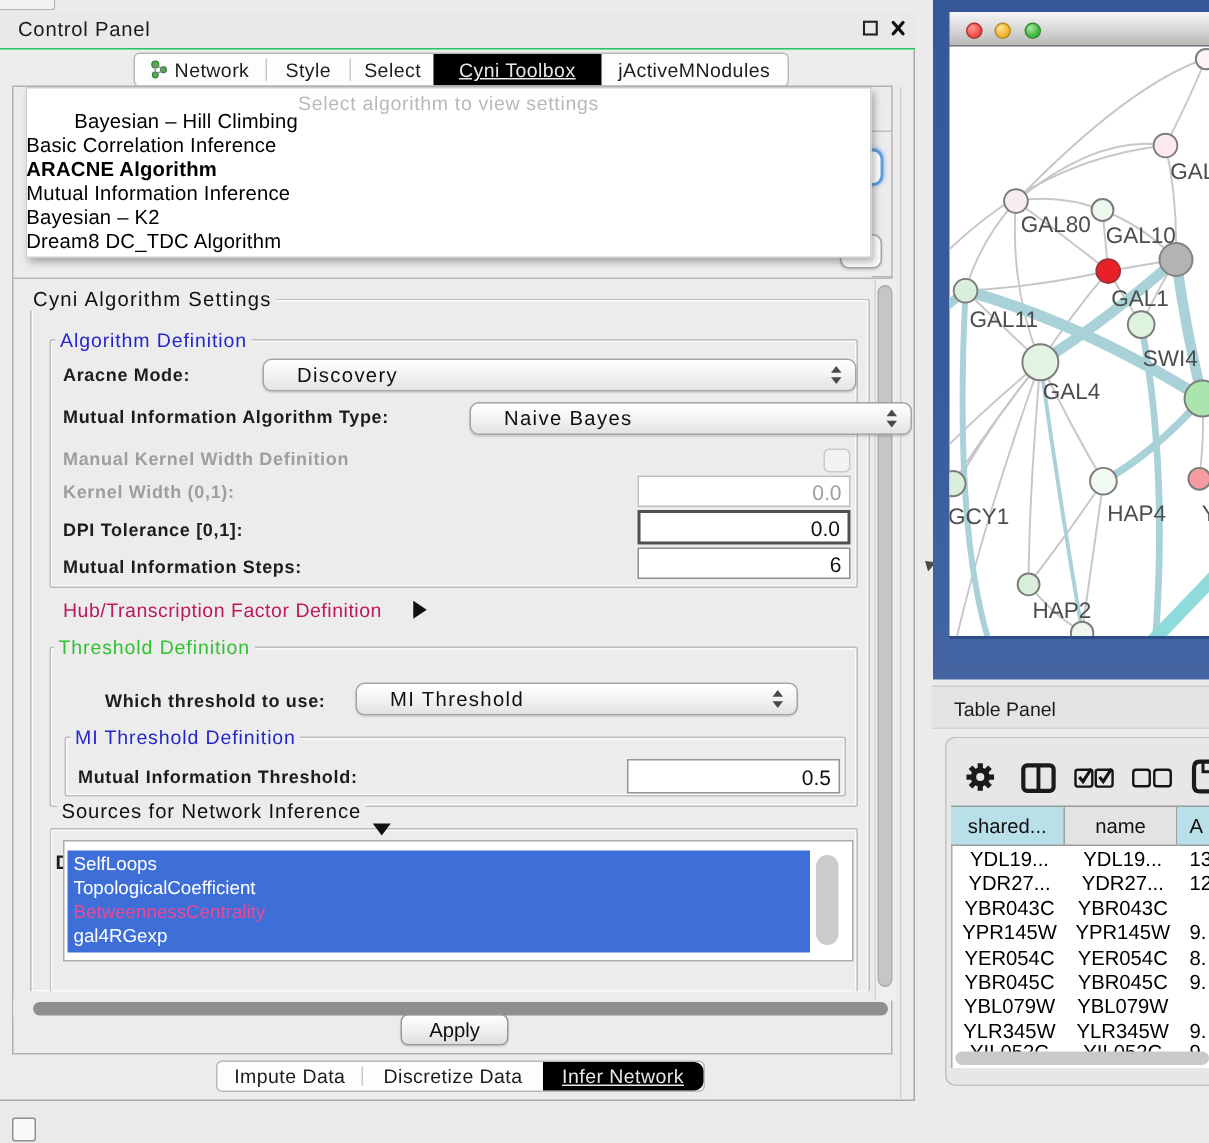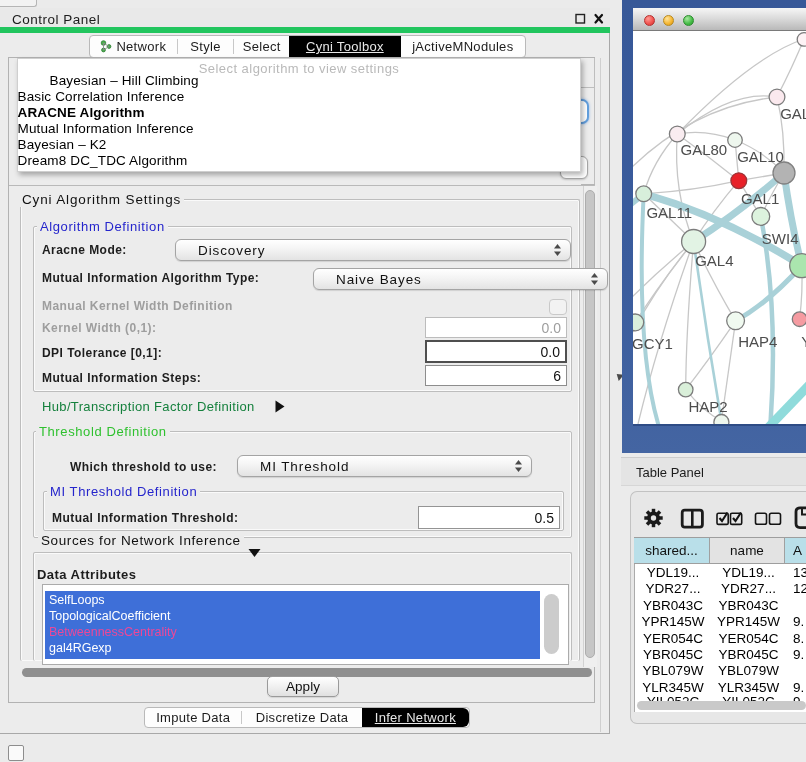--- a/index.html
+++ b/index.html
@@ -1,21 +1,21 @@
 <!DOCTYPE html>
 <html><head>
 <meta charset="utf-8">
 <style>
 * { margin:0; padding:0; box-sizing:border-box; }
 html,body { width:806px; height:762px; overflow:hidden; }
 body { background:#ebebeb; font-family:"Liberation Sans", sans-serif; position:relative; }
 .abs { position:absolute; }
 
 #cpwin { left:0; top:8px; width:610px; height:726px; background:#ececec; border:1px solid #a8a8a8; border-left:none; }
-#cptitle { left:0; top:8px; width:610px; height:25px; background:#e9e9e9; border-bottom:6px solid #22c55e; }
+#cptitle { left:0; top:8px; width:610px; height:25px; background:#e9e9e9; border-bottom:1px solid #22c55e; }
 #cptitle .t { position:absolute; left:12px; top:4px; font-size:13.5px; color:#1c1c1c; letter-spacing:0.5px; }
 
 .tabstrip { background:#fdfdfd; border:1px solid #b9b9b9; border-radius:4px; display:flex; align-items:center; }
 .tab { font-size:13px; color:#1c1c1c; text-align:center; height:100%; display:flex; align-items:center; justify-content:center; letter-spacing:0.3px; }
 .tabsep { width:1px; height:70%; background:#c8c8c8; }
 .tabsel { background:#000000; color:#e8e8e8;text-decoration:underline; }
 
 .gbox { position:absolute; border:1px solid #bdbdbd; box-shadow:inset 0 0 0 1px #fafafa; border-radius:2px; }
 .gtitle { position:absolute; background:#ececec; padding:0 3px; font-size:12.5px; white-space:nowrap; letter-spacing:0.6px; }
 .lbl { position:absolute; font-size:12px; font-weight:bold; color:#1d1d1d; white-space:nowrap; letter-spacing:0.45px; }
@@ -124,21 +124,21 @@
 
 <div class="lbl dis" style="left:42px;top:321px;">Kernel Width (0,1):</div>
 <div class="inp" style="left:425px;top:317px;width:142px;height:21px;border:1px solid #bcbcbc;color:#9e9e9e;">0.0</div>
 
 <div class="lbl" style="left:42px;top:346px;">DPI Tolerance [0,1]:</div>
 <div class="inp" style="left:425px;top:340px;width:142px;height:23px;border:2px solid #4f4f4f;">0.0</div>
 
 <div class="lbl" style="left:42px;top:371px;">Mutual Information Steps:</div>
 <div class="inp" style="left:425px;top:365px;width:142px;height:21px;border:1px solid #8d8d8d;">6</div>
 
-<div class="abs" style="left:42px;top:399px;font-size:13px;color:#15803d;letter-spacing:0.35px;">Hub/Transcription Factor Definition</div>
+<div class="abs" style="left:42px;top:399px;font-size:13px;color:#be185d;letter-spacing:0.35px;">Hub/Transcription Factor Definition</div>
 <svg class="abs" style="left:274px;top:400px;" width="12" height="13" viewBox="0 0 12 13">
     <path d="M1.5 0.5 L10.5 6.5 L1.5 12.5 Z" fill="#111"></path>
   </svg>
 
 <div class="gbox" style="left:33px;top:431px;width:539px;height:107px;"></div>
 <div class="gtitle" style="left:36px;top:424px;color:#2fc12f;font-size:13px;">Threshold Definition</div>
 
 <div class="lbl" style="left:70px;top:460px;">Which threshold to use:</div>
 <div class="combo" style="left:237px;top:455px;width:295px;height:22px;">
     <span class="ct">MI Threshold</span>
@@ -155,21 +155,21 @@
 <div class="inp" style="left:418px;top:506px;width:142px;height:23px;border:1px solid #949494;">0.5</div>
 
 <div class="gbox" style="left:33px;top:552px;width:539px;height:109px;border-bottom:none;"></div>
 <div class="gtitle" style="left:38px;top:533px;color:#111;font-size:13.5px;">Sources for Network Inference</div>
 <svg class="abs" style="left:248px;top:548px;" width="13" height="10" viewBox="0 0 13 10">
     <path d="M0.5 1 L12.5 1 L6.5 9 Z" fill="#111"></path>
   </svg>
 
 <div class="lbl" style="left:37px;top:567px;font-size:13px;">Data Attributes</div>
 
-<div class="abs" style="left:42px;top:584px;width:527px;height:81px;background:#fff;border:1px solid #ababab;overflow:hidden;">
+<div class="abs" style="left:42px;top:560px;width:527px;height:81px;background:#fff;border:1px solid #ababab;overflow:hidden;">
   <div style="position:absolute;left:2px;top:6px;width:495px;height:68px;background:#3e6fd8;"></div>
   <div style="position:absolute;left:6px;top:8px;font-size:12.5px;color:#fff;">SelfLoops</div>
   <div style="position:absolute;left:6px;top:24px;font-size:12.5px;color:#fff;">TopologicalCoefficient</div>
   <div style="position:absolute;left:6px;top:40px;font-size:12.5px;color:#ec4899;">BetweennessCentrality</div>
   <div style="position:absolute;left:6px;top:56px;font-size:12.5px;color:#fff;">gal4RGexp</div>
   <div style="position:absolute;left:501px;top:9px;width:15px;height:60px;background:#cccccc;border-radius:8px;"></div>
 </div>
 
 <div class="abs" style="left:267px;top:676px;width:72px;height:21px;background:linear-gradient(#ffffff,#ededed 60%,#e0e0e0);border:1px solid #9a9a9a;border-radius:5px;box-shadow:0 1px 1px rgba(0,0,0,0.1);display:flex;align-items:center;justify-content:center;font-size:13.5px;color:#111;">Apply</div>
 

